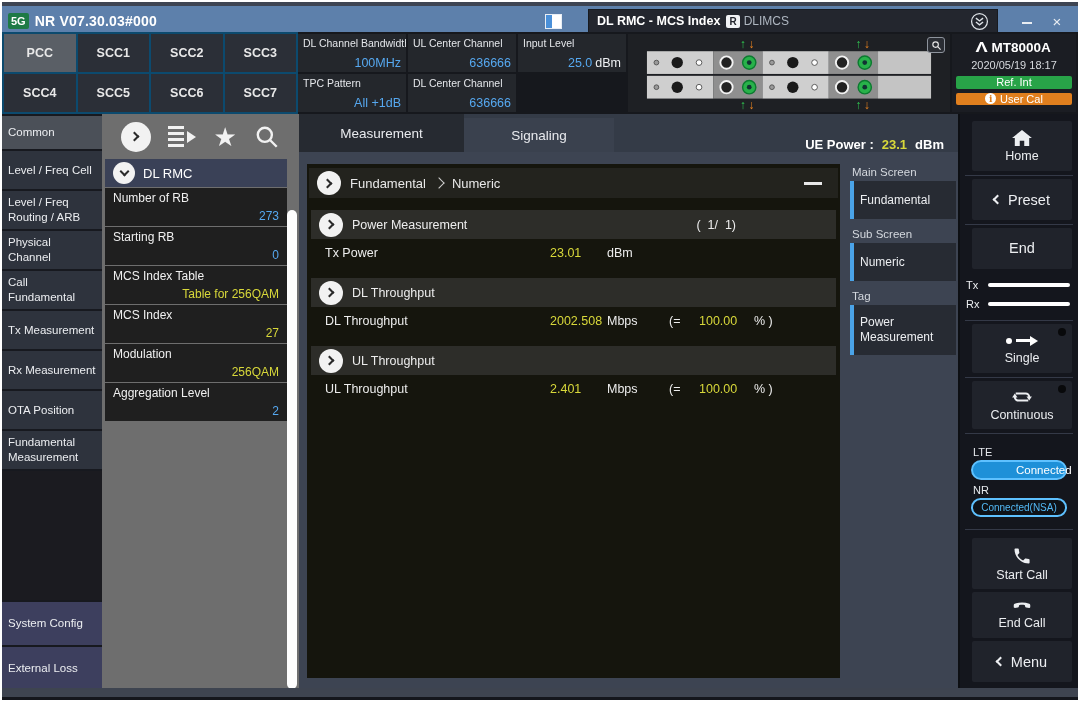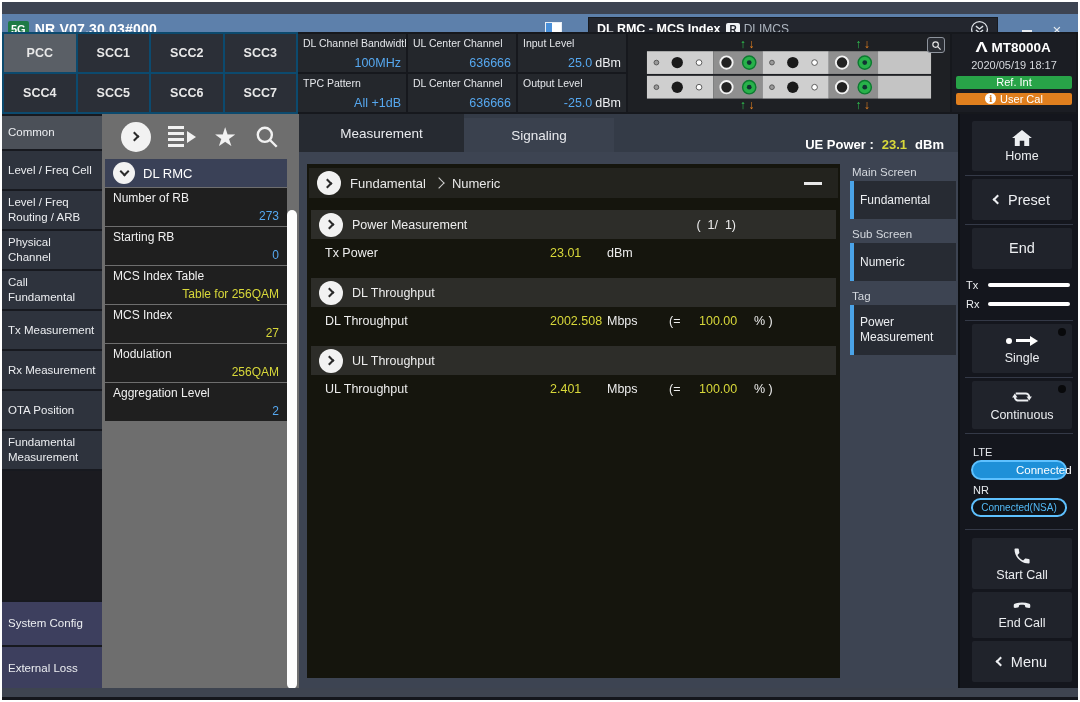--- a/index.html
+++ b/index.html
@@ -1,21 +1,21 @@
 <!DOCTYPE html>
 <html><head>
 <meta charset="utf-8">
 <style>
   *{margin:0;padding:0;box-sizing:border-box;font-family:"Liberation Sans",sans-serif;}
   html,body{width:1080px;height:702px;background:#ffffff;overflow:hidden;}
   .window{position:relative;width:1080px;height:702px;background:#ffffff;}
   .app{position:absolute;left:2px;top:2px;right:2px;bottom:2px;background:#3d4452;}
 
   
-  .titlebar{position:absolute;left:0;top:12px;right:0;height:30px;background:#5d80ab;display:flex;align-items:center;padding:0 6px;}
+  .titlebar{position:absolute;left:0;top:4px;right:0;height:30px;background:#5d80ab;display:flex;align-items:center;padding:0 6px;}
   .badge-5g{background:#1e7a46;color:#fff;font-size:11px;font-weight:bold;padding:2px 3px;border-radius:2px;margin-right:6px;}
   .app-title{color:#fff;font-weight:bold;font-size:14px;letter-spacing:.2px;}
   .tb-spacer{flex:1;}
   .layout-ico{width:17px;height:15px;border:1px solid #e8eef5;display:flex;margin-right:5px;}
   .layout-ico .l{flex:1;background:#4a90d9;}
   .layout-ico .r{flex:1.4;background:#ffffff;}
   .doc-pill{display:flex;align-items:center;background:#23262e;border:1px solid #171a20;height:24px;width:410px;padding:0 8px;margin-right:14px;margin-left:21px;}
   .doc-title{color:#fff;font-weight:bold;font-size:12.5px;margin-right:6px;white-space:nowrap;}
   .doc-badge{background:#f0f2f5;color:#23262e;font-size:10px;font-weight:bold;padding:1px 3px;border-radius:2px;margin-right:4px;}
   .doc-param{color:#aeb6c0;font-size:12px;}
@@ -197,24 +197,20 @@
         <span class="lbl">Input Level</span>
         <span class="val"><span>25.0</span><span class="unit">dBm</span></span>
       </div>
       <div class="icell">
         <span class="lbl">TPC Pattern</span>
         <span class="val"><span>All +1dB</span></span>
       </div>
       <div class="icell">
         <span class="lbl">DL Center Channel</span>
         <span class="val"><span>636666</span></span>
-      </div>
-      <div class="icell">
-        <span class="lbl">Output Level</span>
-        <span class="val"><span>-25.0</span><span class="unit">dBm</span></span>
       </div>
     </div>
 
     <div class="device-panel">
       <svg width="100%" height="78" viewBox="0 0 340 78" preserveAspectRatio="xMidYMid meet">
         <g font-family="DejaVu Sans" font-weight="bold" font-size="13">
           <text x="118" y="13" fill="#2fbf4f">↑</text>
               <text x="127" y="13" fill="#e8821e">↓</text>
           <text x="240" y="13" fill="#2fbf4f">↑</text>
               <text x="249" y="13" fill="#e8821e">↓</text>

